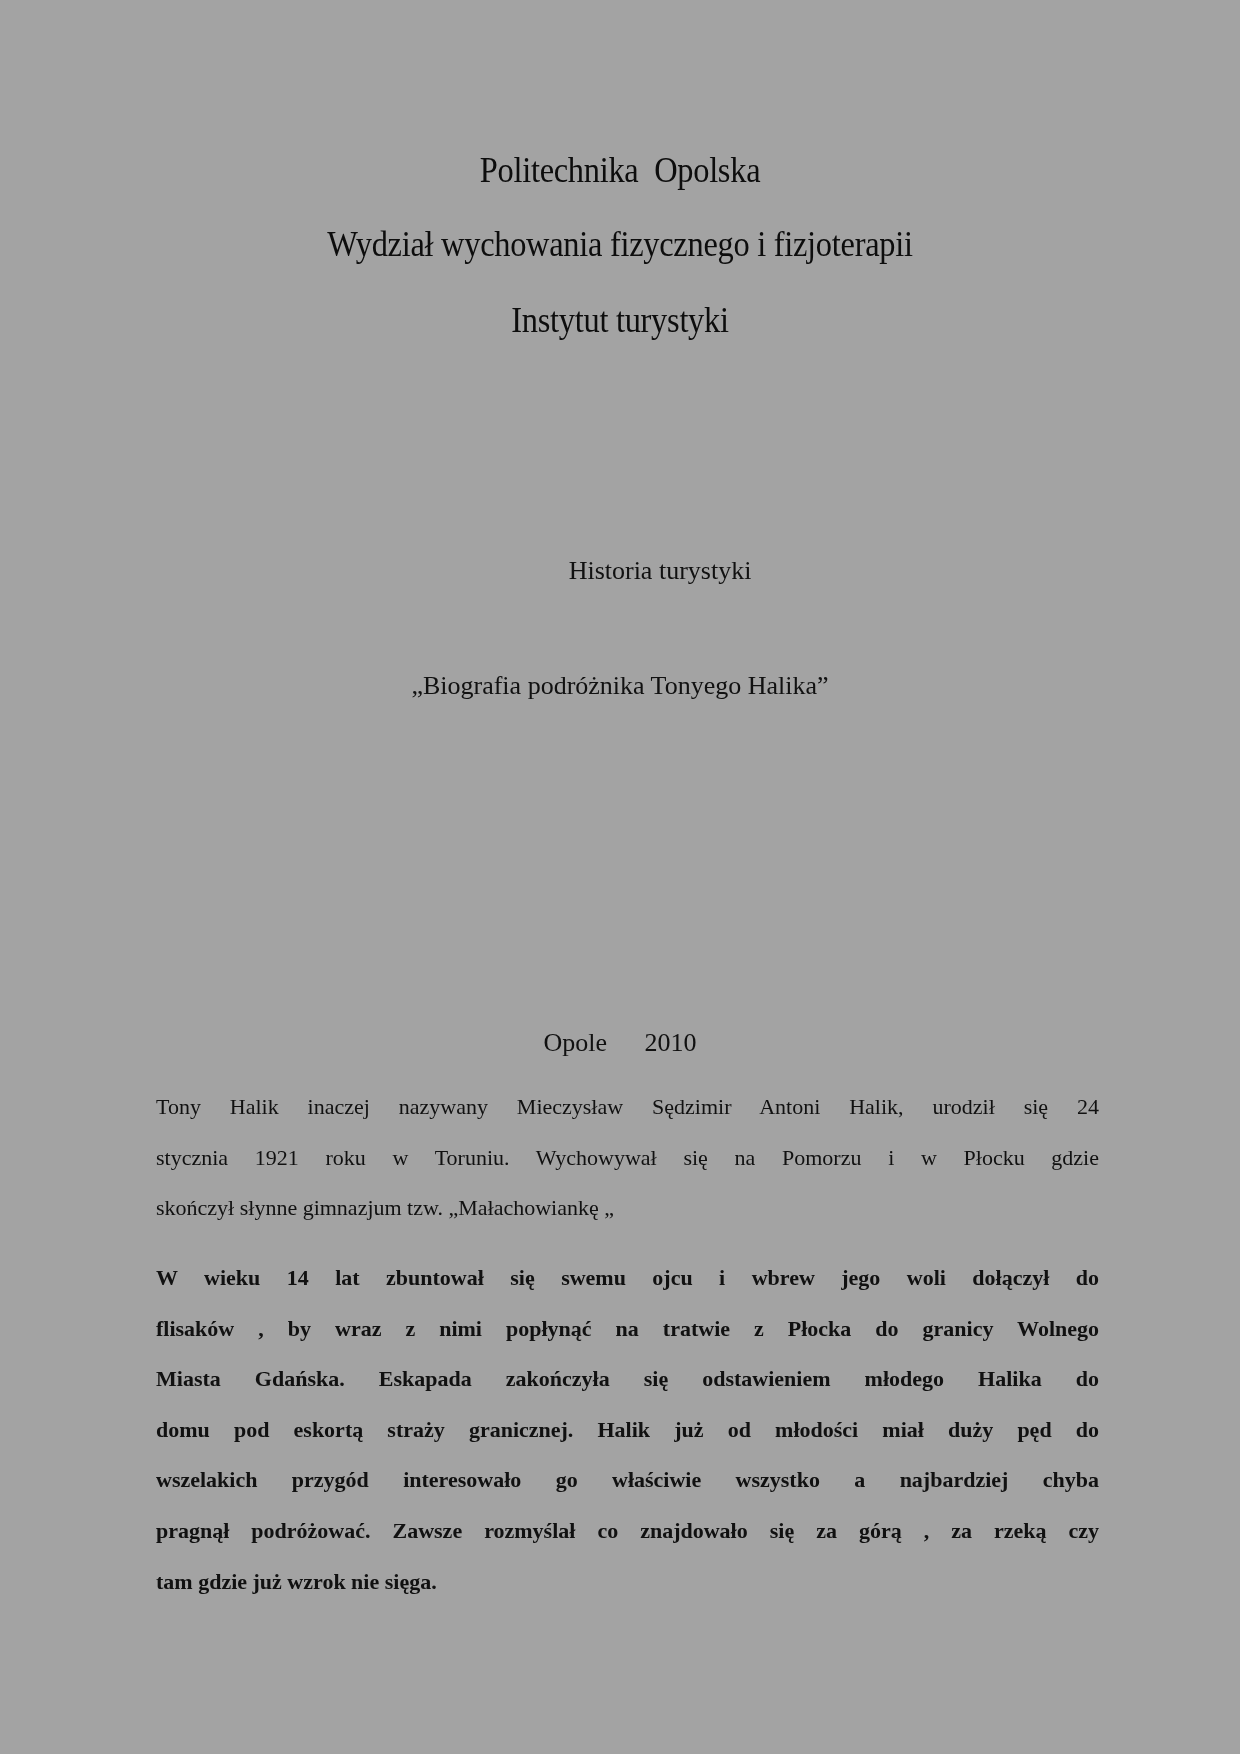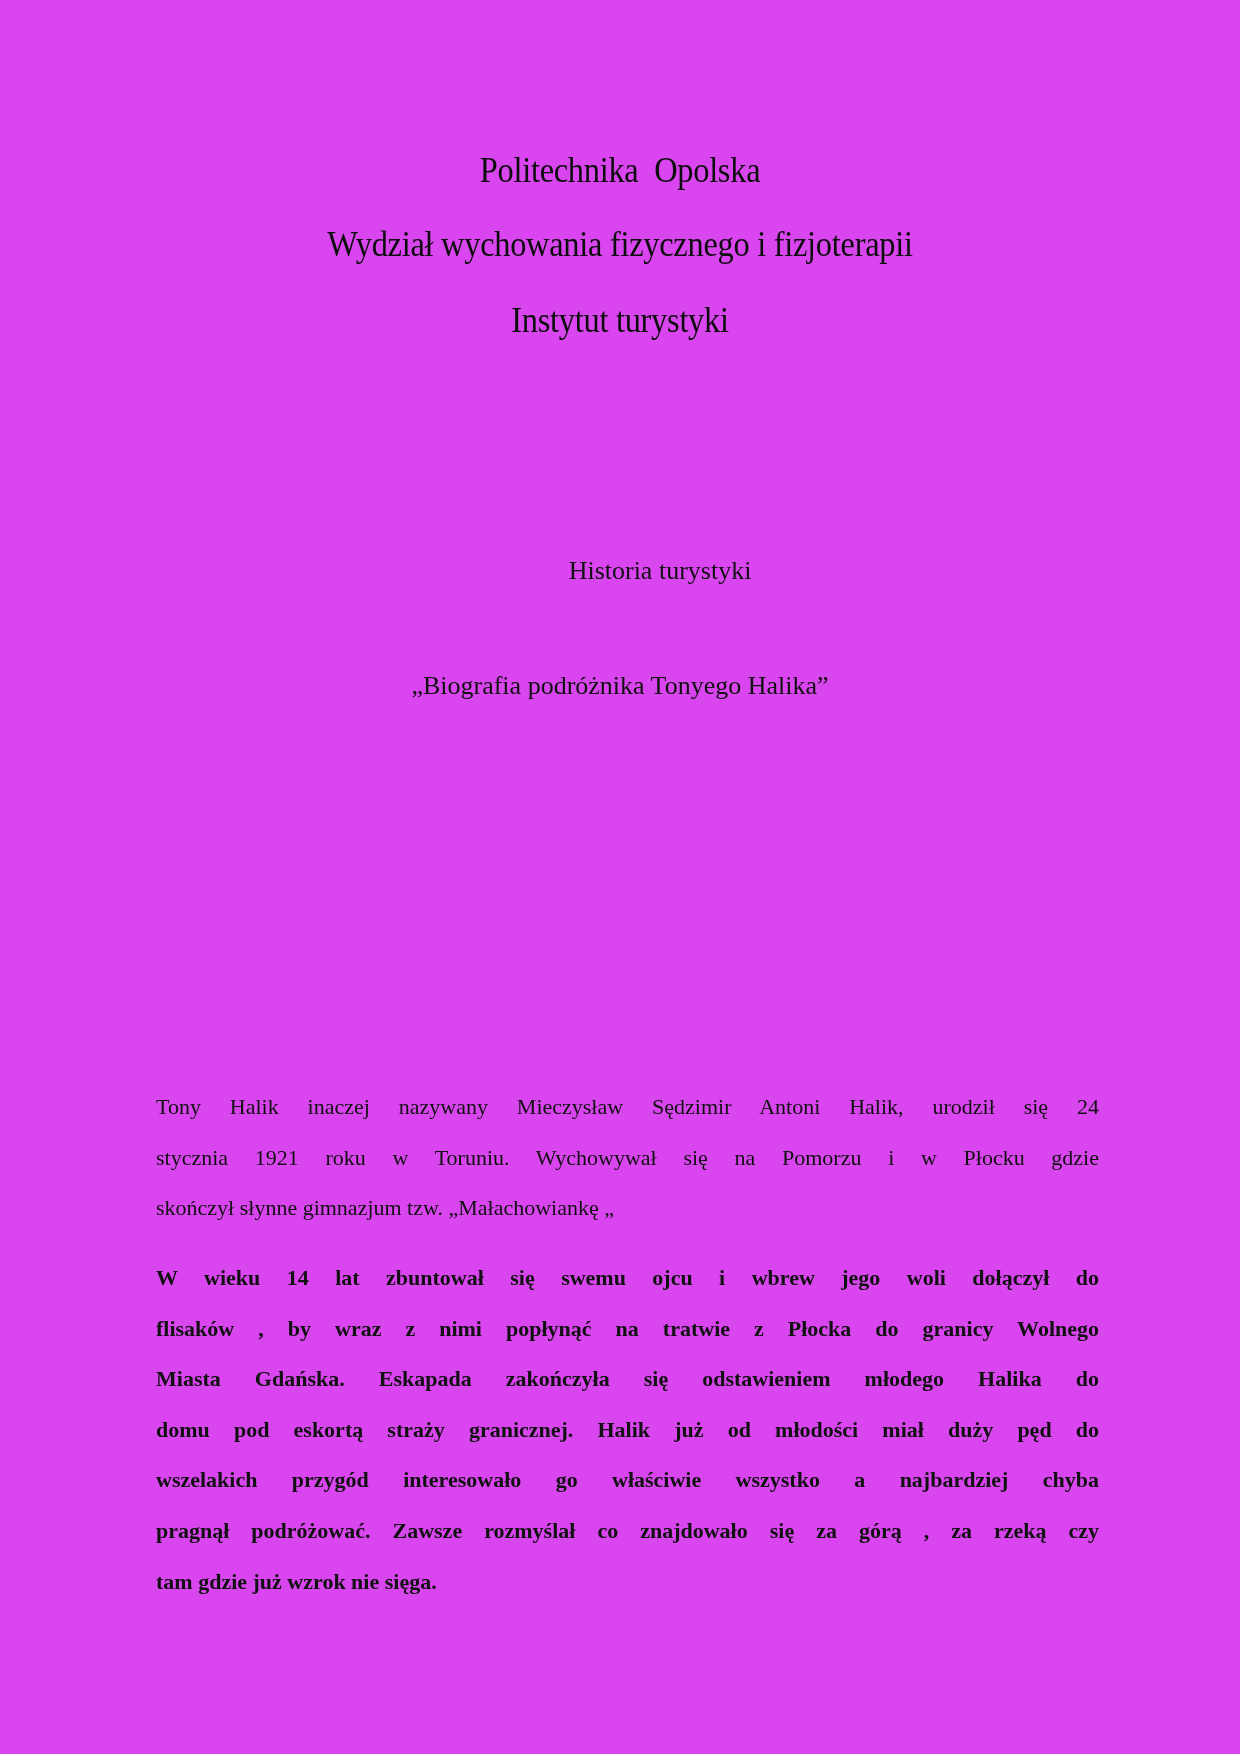--- a/index.html
+++ b/index.html
@@ -13,21 +13,21 @@
       position: relative;
       overflow: hidden;
       font-family: "Liberation Serif", "DejaVu Serif", serif;
       color: #111111;
     }
     .page {
       position: absolute;
       left: 0; top: 0;
       width: 1240px;
       height: 1754px;
-      background: #d946ef;
+      background: #a3a3a3;
     }
     .center-line {
       position: absolute;
       left: 0;
       width: 1240px;
       text-align: center;
       white-space: pre;
     }
     .title {
       font-size: 36px;
@@ -87,20 +87,21 @@
 <div class="page">
 
   <div class="center-line title title-1">Politechnika  Opolska</div>
   <div class="center-line title title-2">Wydział wychowania fizycznego i fizjoterapii</div>
   <div class="center-line title title-3">Instytut turystyki</div>
 
   <div class="center-line subject">Historia turystyki</div>
 
   <div class="center-line topic">„Biografia podróżnika Tonyego Halika”</div>
 
+  <div class="center-line place-year">Opole   2010</div>
 
   <div class="body-text para-1">
     <span class="line">Tony Halik inaczej nazywany Mieczysław Sędzimir Antoni Halik, urodził się 24</span>
     <span class="line">stycznia 1921 roku w Toruniu. Wychowywał się na Pomorzu i w Płocku gdzie</span>
     <span class="line last">skończył słynne gimnazjum tzw. „Małachowiankę „</span>
   </div>
 
   <div class="body-text para-2">
     <span class="line">W wieku 14 lat zbuntował się swemu ojcu i wbrew jego woli dołączył do</span>
     <span class="line">flisaków , by wraz z nimi popłynąć na tratwie  z Płocka do granicy Wolnego</span>

